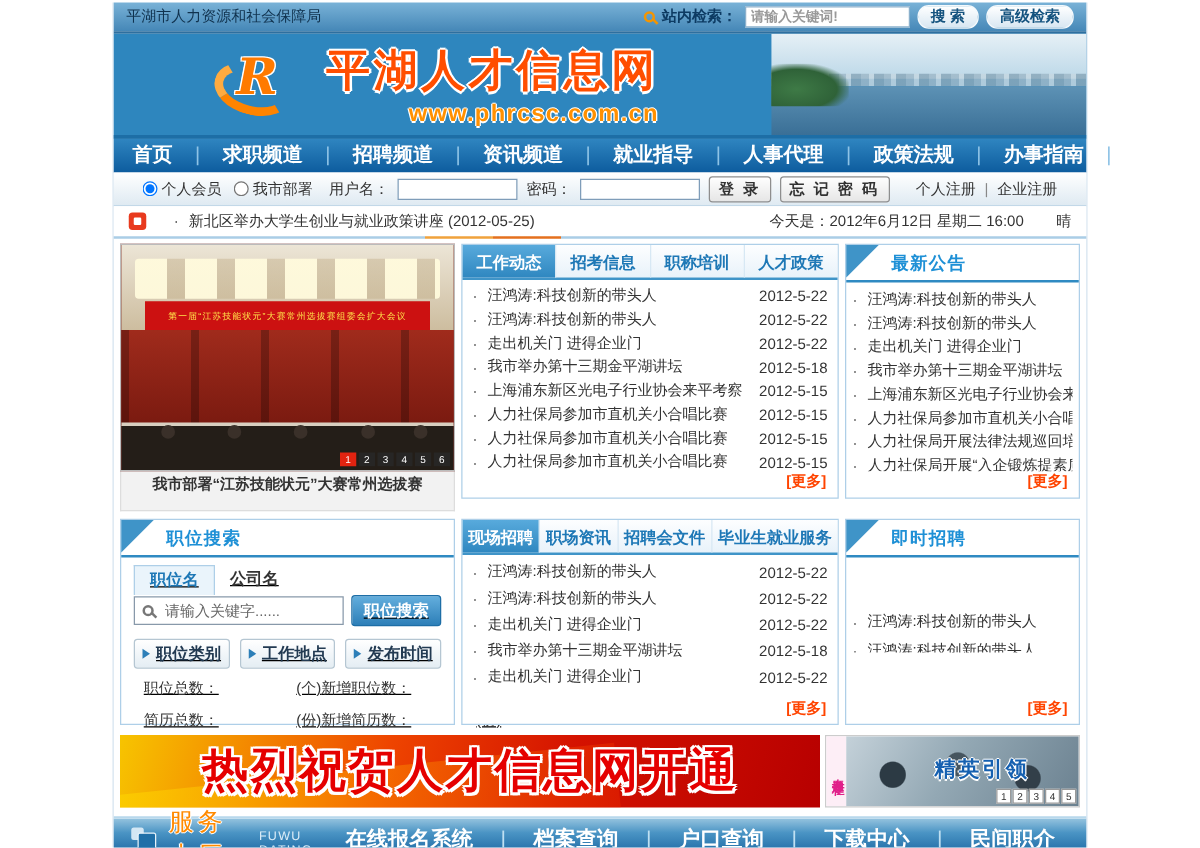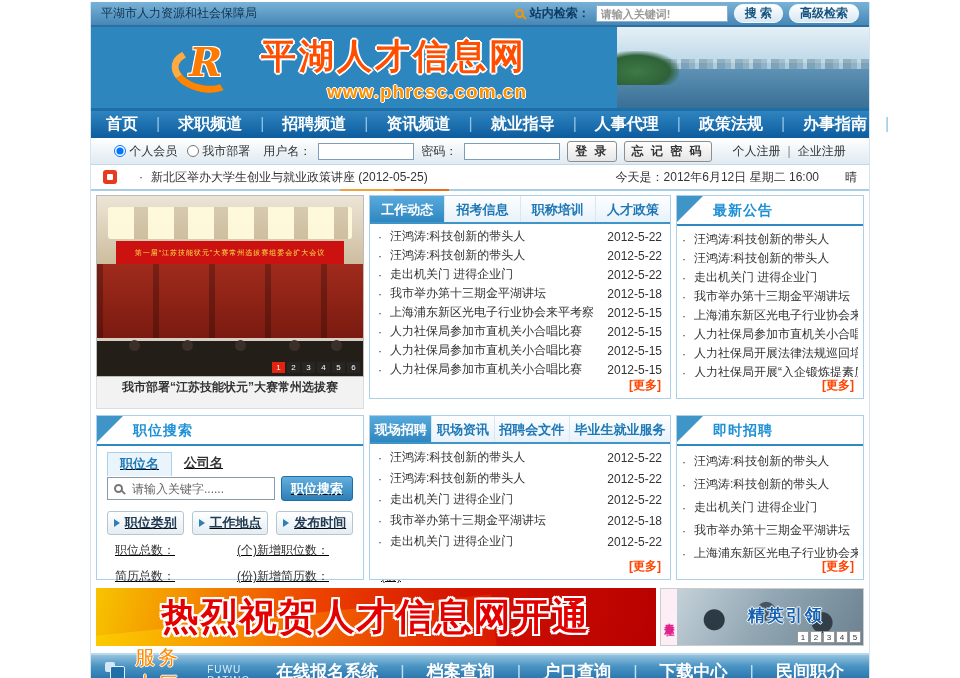--- a/index.html
+++ b/index.html
@@ -105,21 +105,21 @@
   .news-list { padding:3px 8px 0; list-style:none; flex:1; overflow:hidden; }
   .news-row { display:flex; align-items:center; height:19px; font-size:12px; color:#333; cursor:pointer; }
   .row2 .news-row { height:21px; }
   .n-bullet { width:12px; color:#333; flex:none; }
   .n-title { flex:1; white-space:nowrap; overflow:hidden; }
   .n-date { width:62px; text-align:right; flex:none; }
   .more { text-align:right; color:#ff4400; font-weight:bold; font-size:12px; padding:0 9px 4px; cursor:pointer; }
 
   
   .side { width:188px; flex:none; display:flex; flex-direction:column; }
-  .side1 { height:204px; } .side2 { height:165px; }
+  .side1 { height:204px; } .side2 { height:165px;gap:36px; }
   .side-head { height:30px; position:relative; border-bottom:2px solid #2f8ac2; flex:none; }
   .corner { position:absolute; left:0; top:0; width:0; height:0; border-top:26px solid #3f94c8; border-right:26px solid transparent; }
   .side-title { margin-left:36px; line-height:28px; color:#1e90d6; font-weight:bold; font-size:14px; letter-spacing:1px; }
   .side-list { padding:4px 5px 0; list-style:none; flex:1; overflow:hidden; }
   .side-list .news-row { height:19px; }
   .side1 .news-row { height:19px; } .side2 .news-row { height:23px; }
 
   
   .jobsearch { width:268px; height:165px; flex:none; display:flex; flex-direction:column; }
   .js-body { padding:6px 10px 0;text-decoration:underline; }

